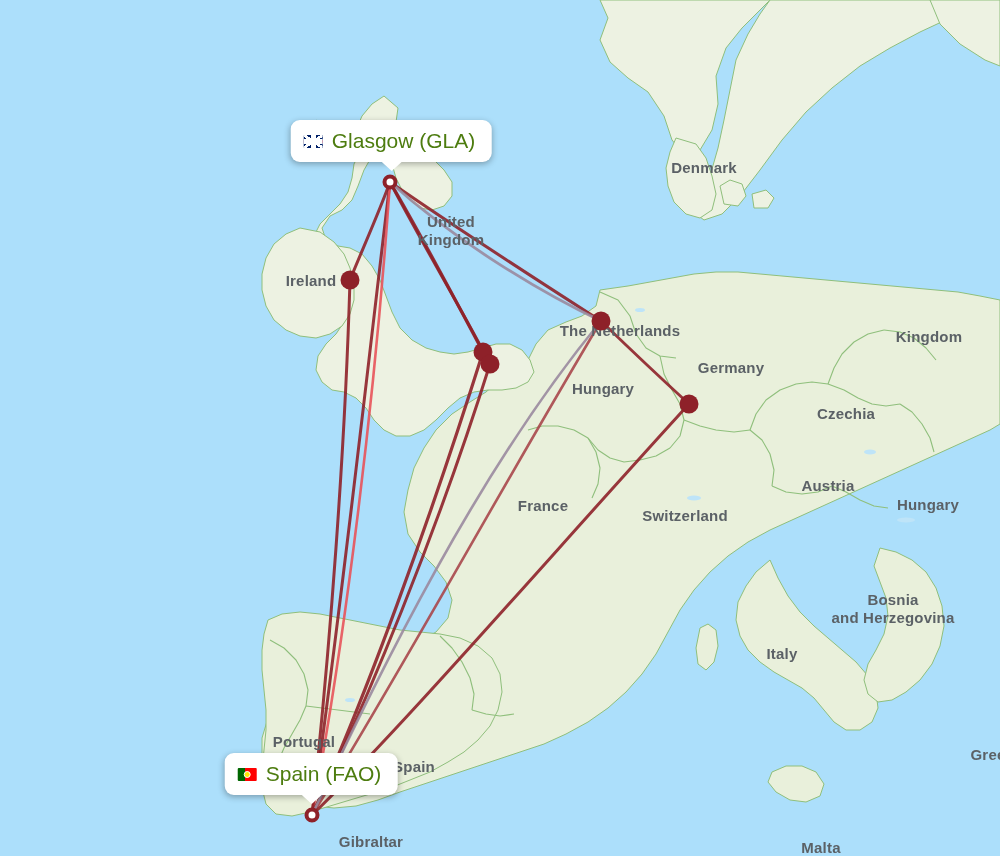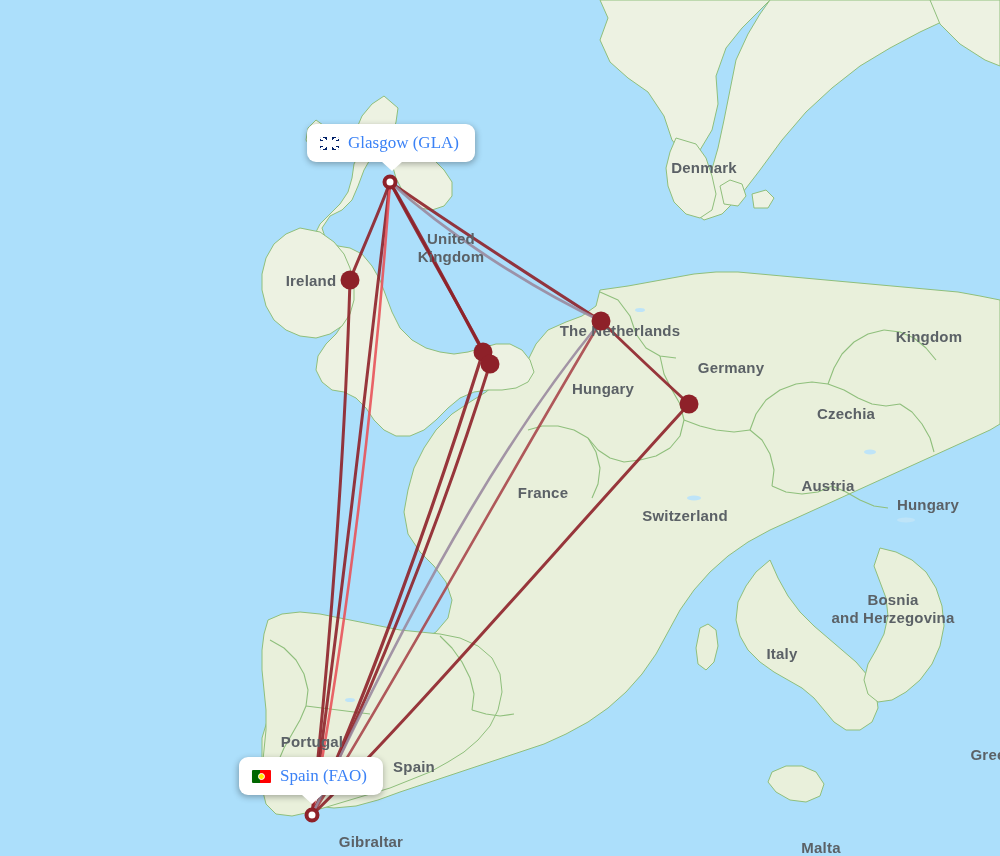--- a/index.html
+++ b/index.html
@@ -37,22 +37,22 @@
     position:absolute;
     background:#ffffff;
     border-radius:9px;
     box-shadow:0 2px 6px rgba(0,0,0,.30);
     padding:9px 16px 9px 13px;
     display:flex;align-items:center;gap:9px;
     white-space:nowrap;
     transform:translate(-50%,-100%);
   }
   .callout .label-text{
-    font-size:17px;color:#3b82f6;
-    font-family:Liberation Serif, serif;
+    font-size:21px;color:#4d7c0f;
+    font-family:Liberation Sans, sans-serif;
   }
   .callout:after{
     content:"";position:absolute;left:50%;bottom:-9px;
     margin-left:-10px;width:0;height:0;
     border-left:11px solid transparent;
     border-right:11px solid transparent;
     border-top:10px solid #ffffff;
   }
   
   .flag{width:19px;height:13px;flex:0 0 19px;border-radius:1px;
@@ -209,37 +209,37 @@
       <path d="M390,182 C462,232 545,285 601,321" fill="none" stroke="#8E2129" stroke-width="3" stroke-linecap="round" opacity="0.9"></path>
       <path d="M601,321 C500,490 385,700 312,815" fill="none" stroke="#A8474B" stroke-width="2.6" stroke-linecap="round" opacity="0.9"></path>
       <path d="M390,182 C460,245 546,295 601,321" fill="none" stroke="#9A8A9E" stroke-width="2.8" stroke-linecap="round" opacity="0.9"></path>
       <path d="M601,321 C470,480 372,690 312,815" fill="none" stroke="#9A8A9E" stroke-width="2.6" stroke-linecap="round" opacity="0.9"></path>
       <path d="M601,321 C632,351 665,382 689,404" fill="none" stroke="#8E2129" stroke-width="2.8" stroke-linecap="round" opacity="0.9"></path>
       <path d="M689,404 C560,545 400,730 312,815" fill="none" stroke="#8E2129" stroke-width="3" stroke-linecap="round" opacity="0.9"></path>
     </svg>
 
   <div id="overlay">
       <div class="country-label" style="left: 704px; top: 168px;">Denmark</div>
-      <div class="country-label" style="left: 451px; top: 248px;">United
+      <div class="country-label" style="left: 451px; top: 231px;">United
 Kingdom</div>
       <div class="country-label" style="left: 311px; top: 281px;">Ireland</div>
       <div class="country-label" style="left: 620px; top: 331px;">The Netherlands</div>
       <div class="country-label" style="left: 929px; top: 337px;">Kingdom</div>
       <div class="country-label" style="left: 731px; top: 368px;">Germany</div>
       <div class="country-label" style="left: 603px; top: 389px;">Hungary</div>
       <div class="country-label" style="left: 846px; top: 414px;">Czechia</div>
       <div class="country-label" style="left: 828px; top: 486px;">Austria</div>
       <div class="country-label" style="left: 928px; top: 505px;">Hungary</div>
       <div class="country-label" style="left: 685px; top: 516px;">Switzerland</div>
-      <div class="country-label" style="left: 543px; top: 493px; text-align: center;">France</div>
+      <div class="country-label" style="left: 543px; top: 506px; text-align: center;">France</div>
       <div class="country-label" style="left: 893px; top: 609px;">Bosnia
 and Herzegovina</div>
       <div class="country-label" style="left: 782px; top: 654px;">Italy</div>
       <div class="country-label" style="left: 414px; top: 767px;">Spain</div>
-      <div class="country-label" style="left: 312px; top: 742px;">Portugal</div>
+      <div class="country-label" style="left: 304px; top: 742px;">Portugal</div>
       <div class="country-label" style="left: 988px; top: 755px;">Gree</div>
       <div class="country-label" style="left: 821px; top: 848px;">Malta</div>
       <div class="country-label" style="left: 371px; top: 842px;">Gibraltar</div>
       <div class="waypoint" style="left: 350px; top: 280px; background: rgb(142, 33, 41);"></div>
       <div class="waypoint" style="left: 483px; top: 352px; background: rgb(142, 33, 41);"></div>
       <div class="waypoint" style="left: 490px; top: 364px; background: rgb(142, 33, 41);"></div>
       <div class="waypoint" style="left: 601px; top: 321px; background: rgb(142, 33, 41);"></div>
       <div class="waypoint" style="left: 689px; top: 404px; background: rgb(142, 33, 41);"></div>
       <div class="endpoint" style="left: 390px; top: 182px; border-color: rgb(142, 33, 41);"></div>
       <div class="callout" style="left: 391px; top: 162px; pointer-events: auto;">

